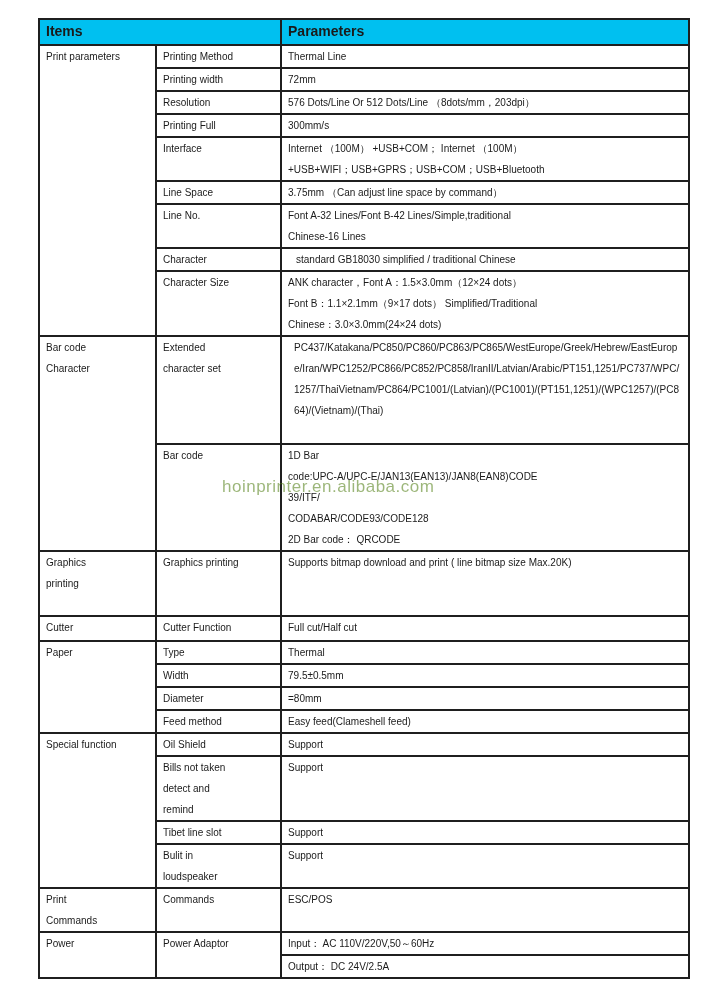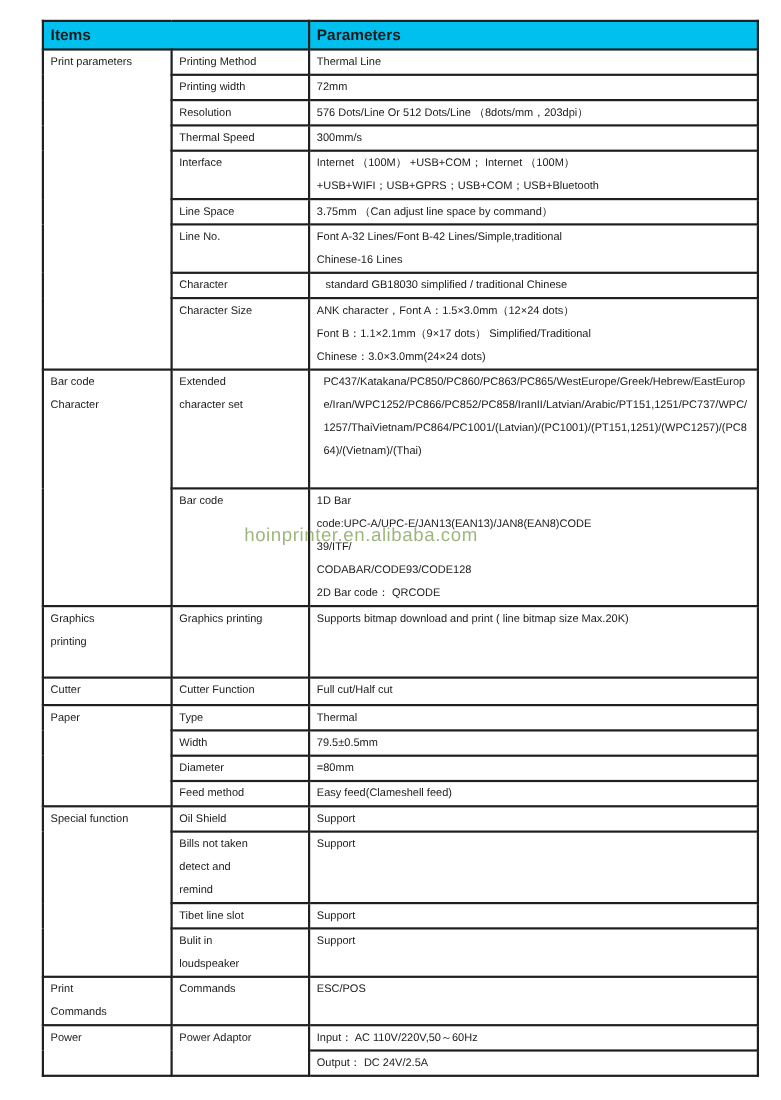--- a/index.html
+++ b/index.html
@@ -71,21 +71,21 @@
     </tr>
     <tr class="h22">
       <td>Printing width</td>
       <td>72mm</td>
     </tr>
     <tr class="h22">
       <td>Resolution</td>
       <td>576 Dots/Line Or 512 Dots/Line （8dots/mm，203dpi）</td>
     </tr>
     <tr class="h22">
-      <td>Thermal Speed</td>
+      <td>Printing Full</td>
       <td>300mm/s</td>
     </tr>
     <tr class="h44">
       <td>Interface</td>
       <td>Internet （100M） +USB+COM； Internet （100M）
 +USB+WIFI；USB+GPRS；USB+COM；USB+Bluetooth</td>
     </tr>
     <tr class="h22">
       <td>Line Space</td>
       <td>3.75mm （Can adjust line space by command）</td>

